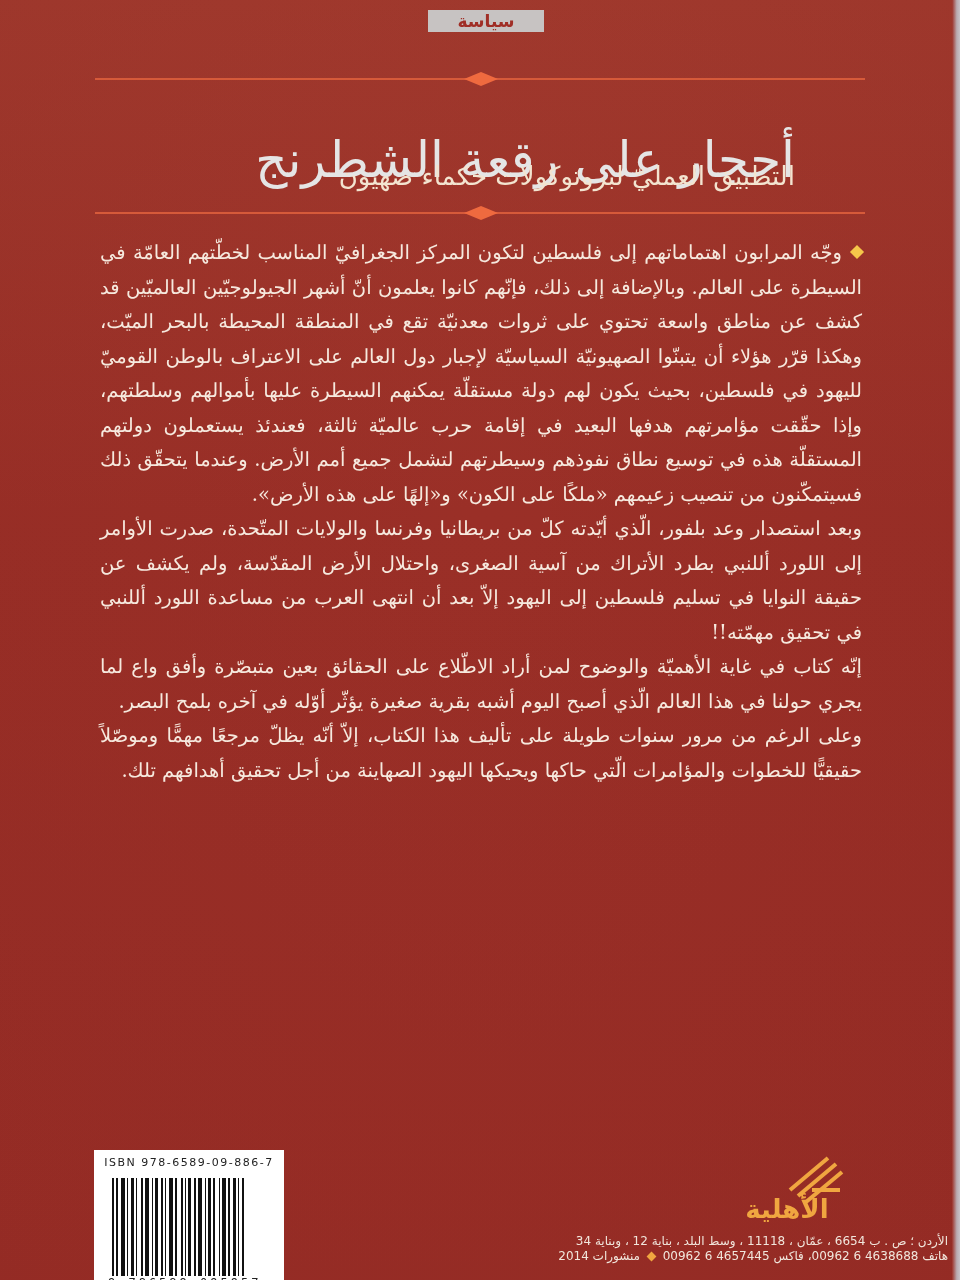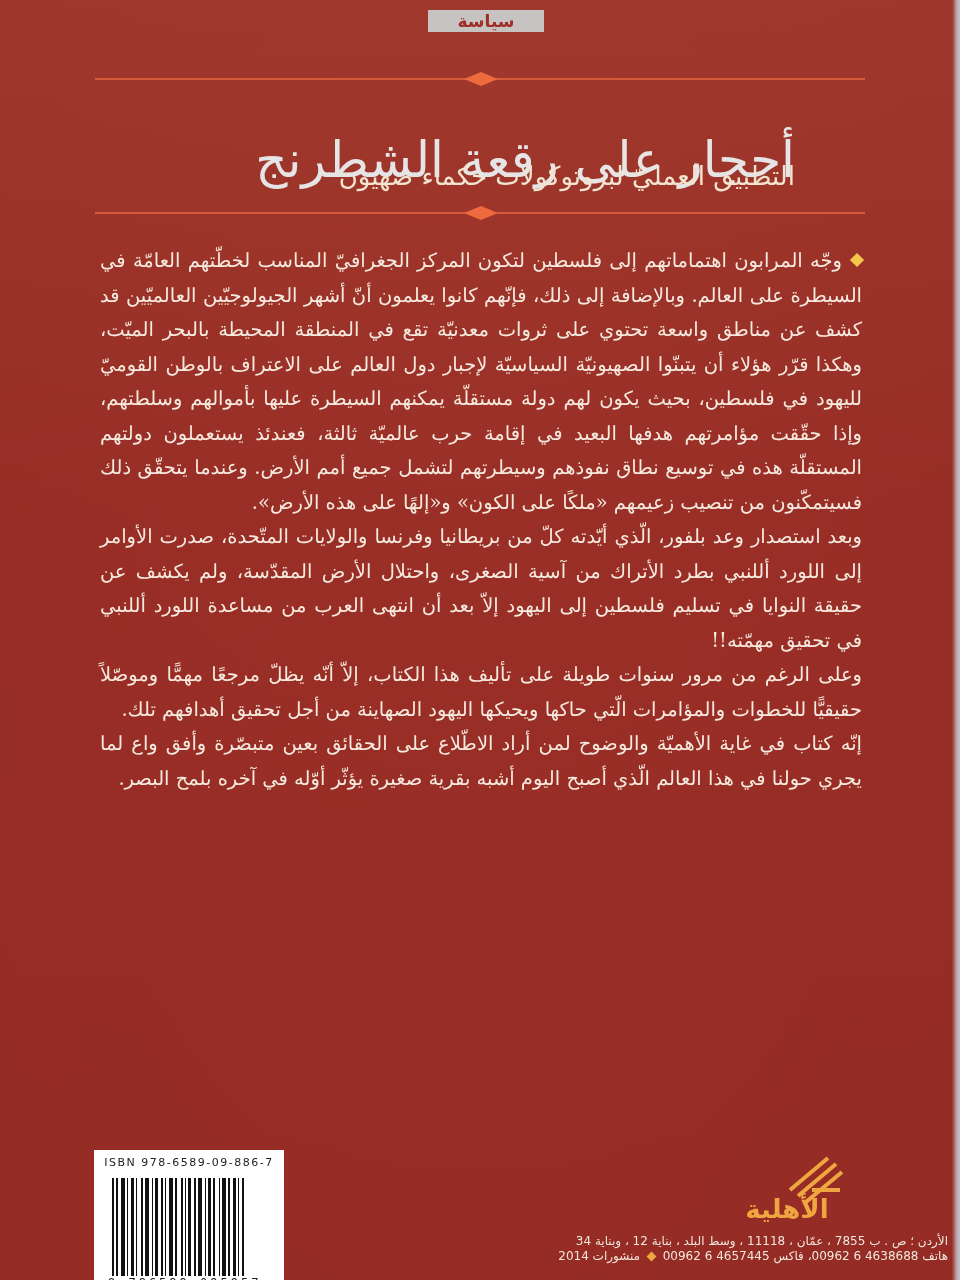--- a/index.html
+++ b/index.html
@@ -89,21 +89,21 @@
       direction: rtl;
       color: #f3e4d0;
       font-family: "DejaVu Sans", sans-serif;
       font-size: 26px;
       line-height: 32px;
     }
 
     .body-text {
       position: absolute;
       left: 100px;
-      top: 244px;
+      top: 236px;
       width: 762px;
       direction: rtl;
       text-align: justify;
       text-align-last: right;
       color: #f6e9de;
       font-family: "DejaVu Serif", serif;
       font-size: 19.5px;
       line-height: 34.5px;
     }
     .body-text p {
@@ -225,22 +225,22 @@
 
 <h1 class="title">أحجار على رقعة الشطرنج</h1>
 <div class="subtitle">التطبيق العمليّ لبروتوكولات حكماء صهيون</div>
 
 <div class="ornament-line bottom"></div>
 <div class="diamond bottom"></div>
 
 <div class="body-text">
   <p><span class="bullet"></span><span>وجّه المرابون اهتماماتهم إلى فلسطين لتكون المركز الجغرافيّ المناسب لخطّتهم العامّة في السيطرة على العالم. وبالإضافة إلى ذلك، فإنّهم كانوا يعلمون أنّ أشهر الجيولوجيّين العالميّين قد كشف عن مناطق واسعة تحتوي على ثروات معدنيّة تقع في المنطقة المحيطة بالبحر الميّت، وهكذا قرّر هؤلاء أن يتبنّوا الصهيونيّة السياسيّة لإجبار دول العالم على الاعتراف بالوطن القوميّ لليهود في فلسطين، بحيث يكون لهم دولة مستقلّة يمكنهم السيطرة عليها بأموالهم وسلطتهم، وإذا حقّقت مؤامرتهم هدفها البعيد في إقامة حرب عالميّة ثالثة، فعندئذ يستعملون دولتهم المستقلّة هذه في توسيع نطاق نفوذهم وسيطرتهم لتشمل جميع أمم الأرض. وعندما يتحقّق ذلك فسيتمكّنون من تنصيب زعيمهم «ملكًا على الكون» و«إلهًا على هذه الأرض».</span></p>
   <p>وبعد استصدار وعد بلفور، الّذي أيّدته كلّ من بريطانيا وفرنسا والولايات المتّحدة، صدرت الأوامر إلى اللورد أللنبي بطرد الأتراك من آسية الصغرى، واحتلال الأرض المقدّسة، ولم يكشف عن حقيقة النوايا في تسليم فلسطين إلى اليهود إلاّ بعد أن انتهى العرب من مساعدة اللورد أللنبي في تحقيق مهمّته!!</p>
+  <p>إنّه كتاب في غاية الأهميّة والوضوح لمن أراد الاطّلاع على الحقائق بعين متبصّرة وأفق واع لما يجري حولنا في هذا العالم الّذي أصبح اليوم أشبه بقرية صغيرة يؤثّر أوّله في آخره بلمح البصر.</p>
   <p>وعلى الرغم من مرور سنوات طويلة على تأليف هذا الكتاب، إلاّ أنّه يظلّ مرجعًا مهمًّا وموصّلاً حقيقيًّا للخطوات والمؤامرات الّتي حاكها ويحيكها اليهود الصهاينة من أجل تحقيق أهدافهم تلك.</p>
-  <p>إنّه كتاب في غاية الأهميّة والوضوح لمن أراد الاطّلاع على الحقائق بعين متبصّرة وأفق واع لما يجري حولنا في هذا العالم الّذي أصبح اليوم أشبه بقرية صغيرة يؤثّر أوّله في آخره بلمح البصر.</p>
 </div>
 
 <div class="barcode-box">
   <div class="isbn">ISBN 978-6589-09-886-7</div>
   <div class="bars">
     <span style="width:2px;margin-right:2px"></span>
       <span style="width:2px;margin-right:3px"></span>
     <span style="width:4px;margin-right:2px"></span>
       <span style="width:1px;margin-right:3px"></span>
     <span style="width:3px;margin-right:2px"></span>
@@ -275,19 +275,19 @@
   <g fill="none" stroke="#f0a640" stroke-width="4">
     <path d="M40 40 L78 8"></path>
     <path d="M48 46 L86 14"></path>
     <path d="M56 52 L92 22"></path>
     <path d="M62 40 L90 40"></path>
   </g>
 </svg>
 <div class="publisher-name">الأهلية</div>
 
 <div class="publisher-info">
-  <div class="line">الأردن ؛ ص . ب 7855 ، عمّان ، 11118 ، وسط البلد ، بناية 12 ، وبناية 34</div>
+  <div class="line">الأردن ؛ ص . ب 6654 ، عمّان ، 11118 ، وسط البلد ، بناية 12 ، وبناية 34</div>
   <div class="line">
     <span>هاتف 4638688 6 00962، فاكس 4657445 6 00962</span>
     <span class="sep-diamond"></span>
     <span>منشورات 2014</span>
   </div>
 </div>
 
 </body></html>

